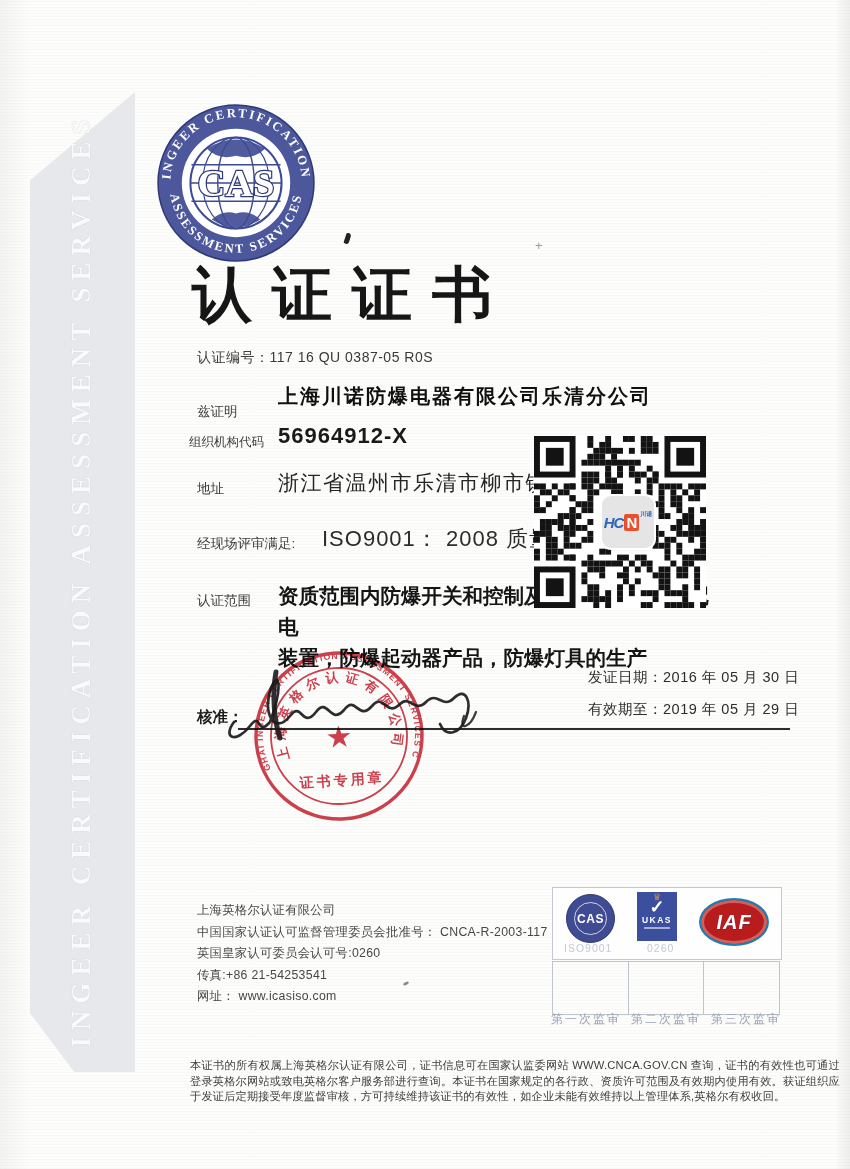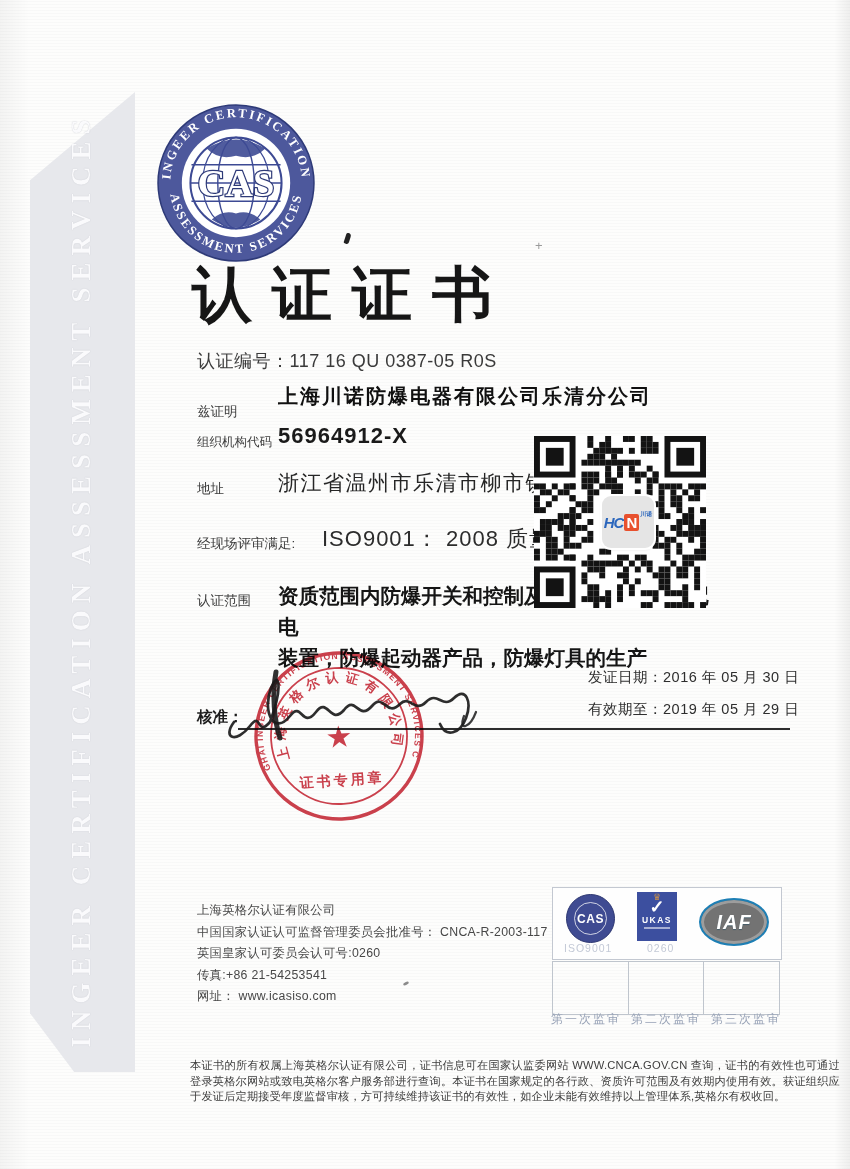--- a/index.html
+++ b/index.html
@@ -21,25 +21,25 @@
     font-family:"Liberation Serif",serif;font-weight:600;font-size:27px;
     letter-spacing:7px;color:#fafafc;text-shadow:0 0 1px rgba(180,182,190,.8);}
 
   
   .cas-logo{position:absolute;left:156px;top:103px;width:160px;height:160px;}
 
   
   .title{position:absolute;left:192px;top:255px;font-size:60px;font-weight:700;
     letter-spacing:20px;color:#161616;}
   .row-label{color:#3c3c3c;}
-  .certno{position:absolute;left:197px;top:349px;font-size:18px;color:#3a3a3a;letter-spacing:.5px;}
+  .certno{position:absolute;left:197px;top:349px;font-size:14px;color:#3a3a3a;letter-spacing:.5px;}
   .lbl-zzm{position:absolute;left:197px;top:403px;font-size:13.5px;}
   .company{position:absolute;left:278px;top:383px;font-size:20px;font-weight:700;
     letter-spacing:2px;color:#101010;font-family:"Liberation Serif","DejaVu Serif",serif;}
-  .lbl-org{position:absolute;left:197px;top:434px;font-size:12.5px;}
+  .lbl-org{position:absolute;left:189px;top:434px;font-size:12.5px;}
   .orgcode{position:absolute;left:278px;top:423px;font-size:22px;font-weight:700;color:#1a1a1a;letter-spacing:1px;}
   .lbl-addr{position:absolute;left:197px;top:480px;font-size:13.5px;}
   .addr{position:absolute;left:278px;top:469px;font-size:21px;color:#262626;letter-spacing:1.5px;}
   .lbl-std{position:absolute;left:197px;top:535px;font-size:13.5px;}
   .std{position:absolute;left:322px;top:524px;font-size:22px;color:#2c2c2c;letter-spacing:1px;}
   .lbl-scope{position:absolute;left:197px;top:592px;font-size:13.5px;}
   .scope{position:absolute;left:278px;top:581px;width:450px;font-size:20.5px;font-weight:700;
     line-height:31px;color:#151515;font-family:"Liberation Serif","DejaVu Serif",serif;}
 
   
@@ -74,21 +74,21 @@
   .cap{position:absolute;font-size:10.5px;color:#c3c9d6;letter-spacing:1px;}
   .cap-iso{left:11px;top:54px;}
   .cap-ukas{left:94px;top:54px;}
   .ukas{position:absolute;left:84px;top:4px;width:40px;height:49px;background:#3c4f9f;
     display:flex;flex-direction:column;align-items:center;justify-content:flex-start;}
   .ukas .crown{color:#c98f4a;font-size:9px;line-height:8px;margin-top:1px;}
   .ukas .check{color:#fff;font-size:18px;font-weight:700;line-height:16px;margin-top:-2px;}
   .ukas .ukas-t{color:#fff;font-size:8.5px;font-weight:700;letter-spacing:1.5px;margin-top:0;}
   .ukas .mini{width:26px;height:2px;background:rgba(255,255,255,.55);margin-top:2px;}
   .iaf{position:absolute;left:146px;top:10px;width:66px;height:44px;border-radius:50%;
-    background:#737373;border:2px solid #1d7fb5;box-shadow:inset 0 0 0 3px rgba(255,255,255,.3);
+    background:#b91c1c;border:2px solid #1d7fb5;box-shadow:inset 0 0 0 3px rgba(255,255,255,.3);
     display:flex;align-items:center;justify-content:center;}
   .iaf span{color:#fff;font-weight:800;font-style:italic;font-size:20px;letter-spacing:1px;
     text-shadow:0 1px 1px rgba(0,60,90,.4);}
 
   
   .audit{position:absolute;left:552px;top:961px;width:228px;height:54px;display:flex;}
   .audit div{flex:1;border:1px solid #bfc5cd;border-right:none;}
   .audit div:last-child{border-right:1px solid #bfc5cd;}
   .audit-labels{position:absolute;left:546px;top:1011px;width:240px;display:flex;}
   .audit-labels span{flex:1;text-align:center;font-size:12px;color:#97a2b6;letter-spacing:2px;}

